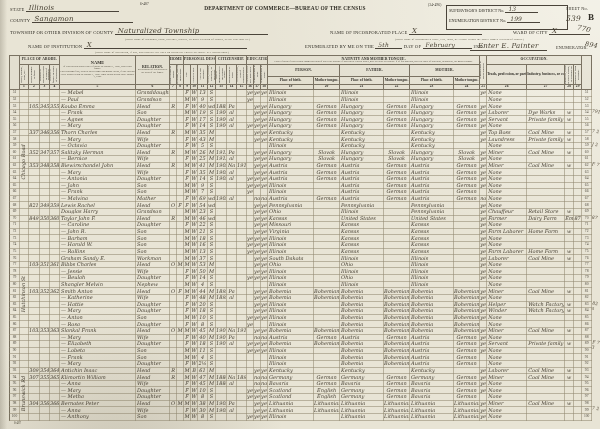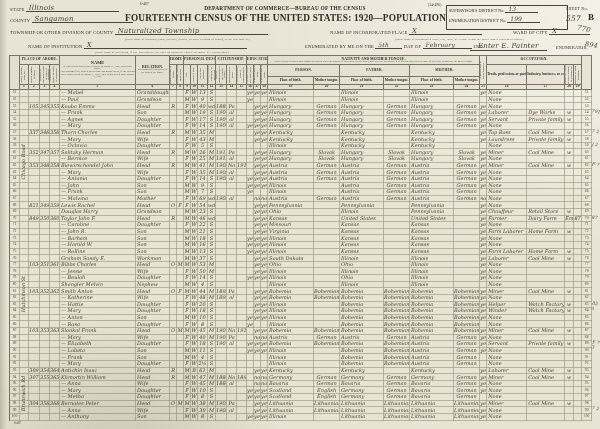--- a/index.html
+++ b/index.html
@@ -66,34 +66,33 @@
       <span>STATE</span>
       <span class="hw hw7 uv" style="min-width:80px">Illinois</span>
     </div>
     <div class="fl tiny" style="left:140px;top:2px">6-487</div>
     <div class="fl bold" style="left:150px;top:5px;width:270px;text-align:center;font-size:5.4px">DEPARTMENT OF COMMERCE—BUREAU OF THE CENSUS</div>
     <div class="fl tiny" style="left:428px;top:3px">(34-496)</div>
     <div class="fl" style="left:10px;top:17px">
       <span>COUNTY</span>
       <span class="hw hw7 uv" style="min-width:88px">Sangamon</span>
     </div>
-    <div class="fl bold" style="left:125px;top:13px;width:310px;text-align:center;font-size:9.3px;letter-spacing:.2px">FOURTEENTH CENSUS OF THE UNITED STATES: 1920—POPULATION</div>
 
     <div class="box" style="left:446px;top:5px;width:116px;height:21px;padding:1px 2px">
       <div style="font-size:4.2px;white-space:nowrap">
         <span>SUPERVISOR'S DISTRICT No.</span>
         <span class="hw hw6 uv" style="min-width:20px">13</span>
       </div>
       <div style="font-size:4.2px;margin-top:3px;white-space:nowrap">
         <span>ENUMERATION DISTRICT No.</span>
         <span class="hw hw6 uv" style="min-width:20px">199</span>
       </div>
     </div>
     <div class="fl" style="left:566px;top:6px;font-size:4.2px">SHEET No.</div>
-    <div class="fl hw" style="left:566px;top:14px;font-size:7.5px">557</div>
+    <div class="fl hw" style="left:566px;top:14px;font-size:7.5px">539</div>
     <div class="fl bold" style="left:588px;top:12px;font-size:9px">B</div>
     <div class="fl hw" style="left:577px;top:25px;font-size:7px;transform:rotate(12deg)">770</div>
 
     <div class="fl" style="left:10px;top:29px">
       <span>TOWNSHIP OR OTHER DIVISION OF COUNTY</span>
       <span class="hw hw7 uv" style="min-width:140px">Naturalized Township</span>
     </div>
     <div class="fl micro" style="left:125px;top:38px">(Insert name of township, town, precinct, district, or other division of county, as the case may be.)</div>
     <div class="fl" style="left:330px;top:29px">
       <span>NAME OF INCORPORATED PLACE</span>

